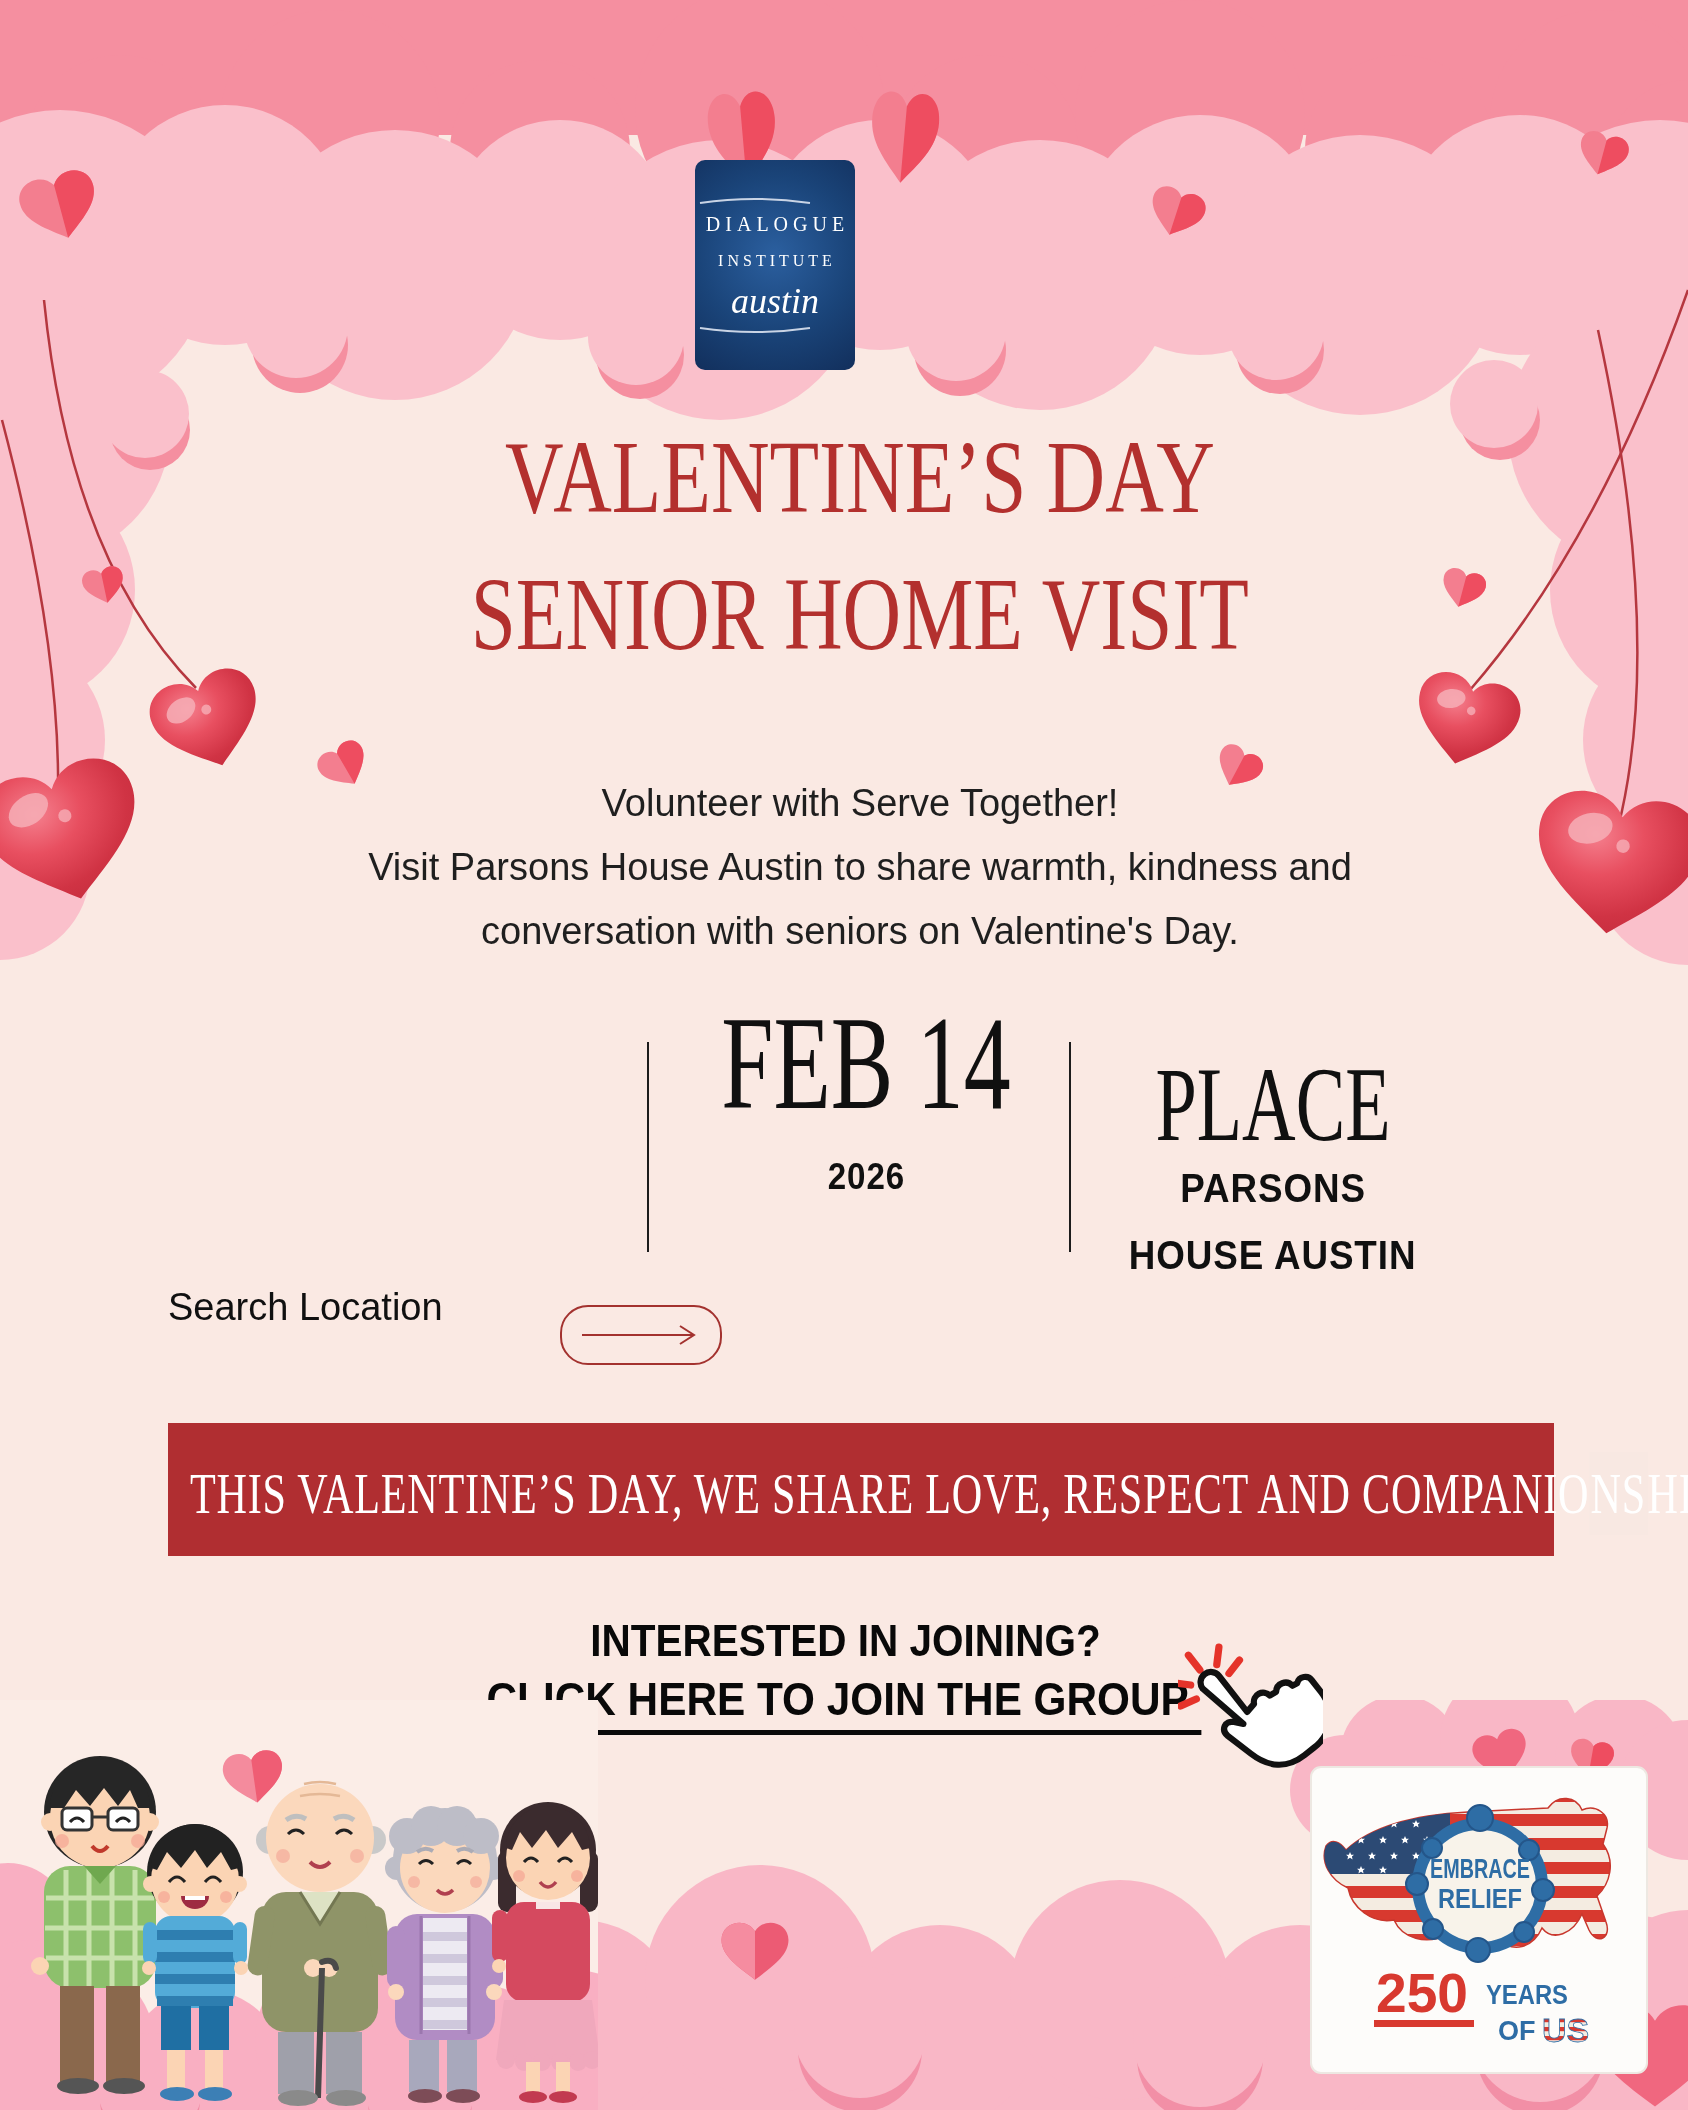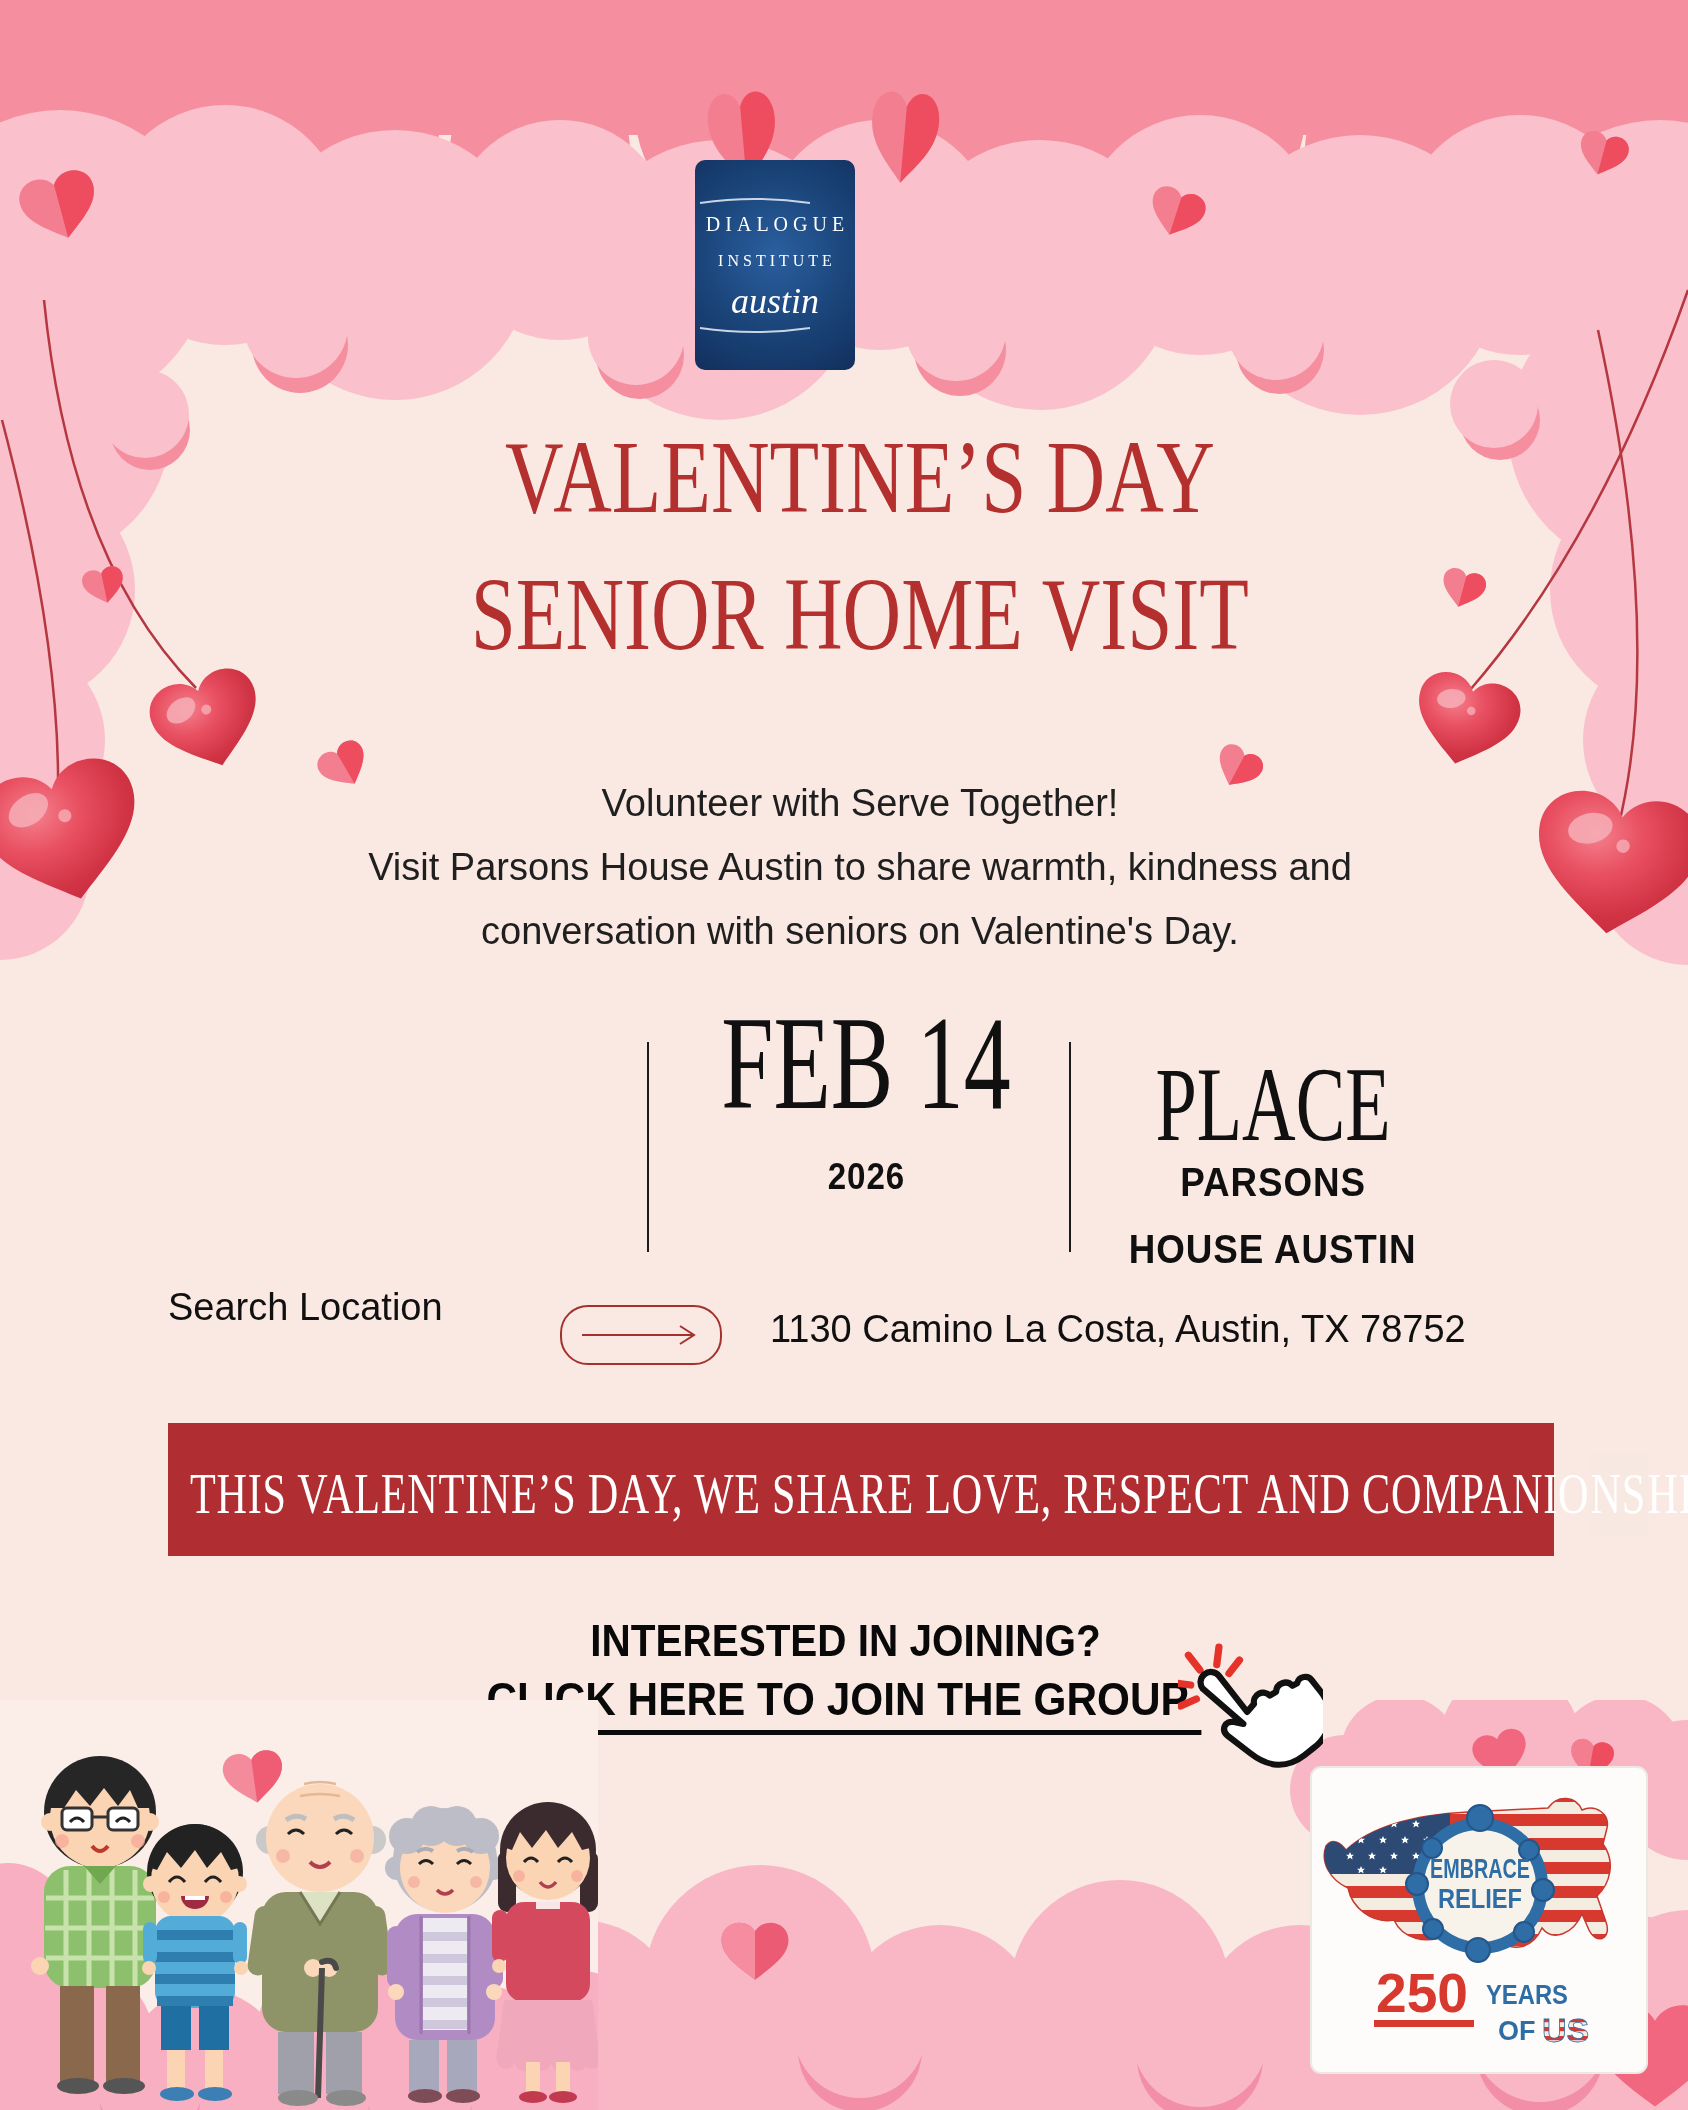--- a/index.html
+++ b/index.html
@@ -219,32 +219,31 @@
   </div>
 
   <div class="vline" style="left:647px;top:1042px;height:210px"></div>
   <div class="col" style="left:866px;top:996px">
     <span class="big" style="font-size:134px"><span class="cx2">FEB 14</span></span>
     <div style="margin-top:26px"><span class="sub">2026</span></div>
   </div>
   <div class="vline" style="left:1069px;top:1042px;height:210px"></div>
   <div class="col" style="left:1273px;top:1052px">
     <span class="big" style="font-size:106px"><span class="cx2">PLACE</span></span>
-    <div style="margin-top:2px"><span class="sub" style="font-size:40px">PARSONS</span></div>
+    <div style="margin-top:8px"><span class="sub" style="font-size:40px">PARSONS</span></div>
     <div style="margin-top:22px"><span class="sub" style="font-size:40px">HOUSE AUSTIN</span></div>
   </div>
 
   <div class="abs search-label">Search Location</div>
   <div class="abs pill">
     <svg width="130" height="24" viewBox="0 0 130 24">
       <line x1="6" y1="12" x2="118" y2="12" stroke="#A3322F" stroke-width="2"></line>
       <path d="M104,3 L118,12 L104,21" fill="none" stroke="#A3322F" stroke-width="2"></path>
     </svg>
   </div>
-  <div class="abs address">1130 Camino La Costa, Austin, TX 78752</div>
 
   <div class="abs banner">
     <div class="banner-text"><span>THIS VALENTINE’S DAY, WE SHARE LOVE, RESPECT AND COMPANIO</span><span class="hl">NS</span><span>HIP.</span></div>
   </div>
 
   <div class="abs cta-q">
     <span>INTERESTED IN JOINING?</span>
   </div>
   <div class="abs cta-link">
     <span class="u">CLICK HERE TO JOIN THE GROUP</span>

